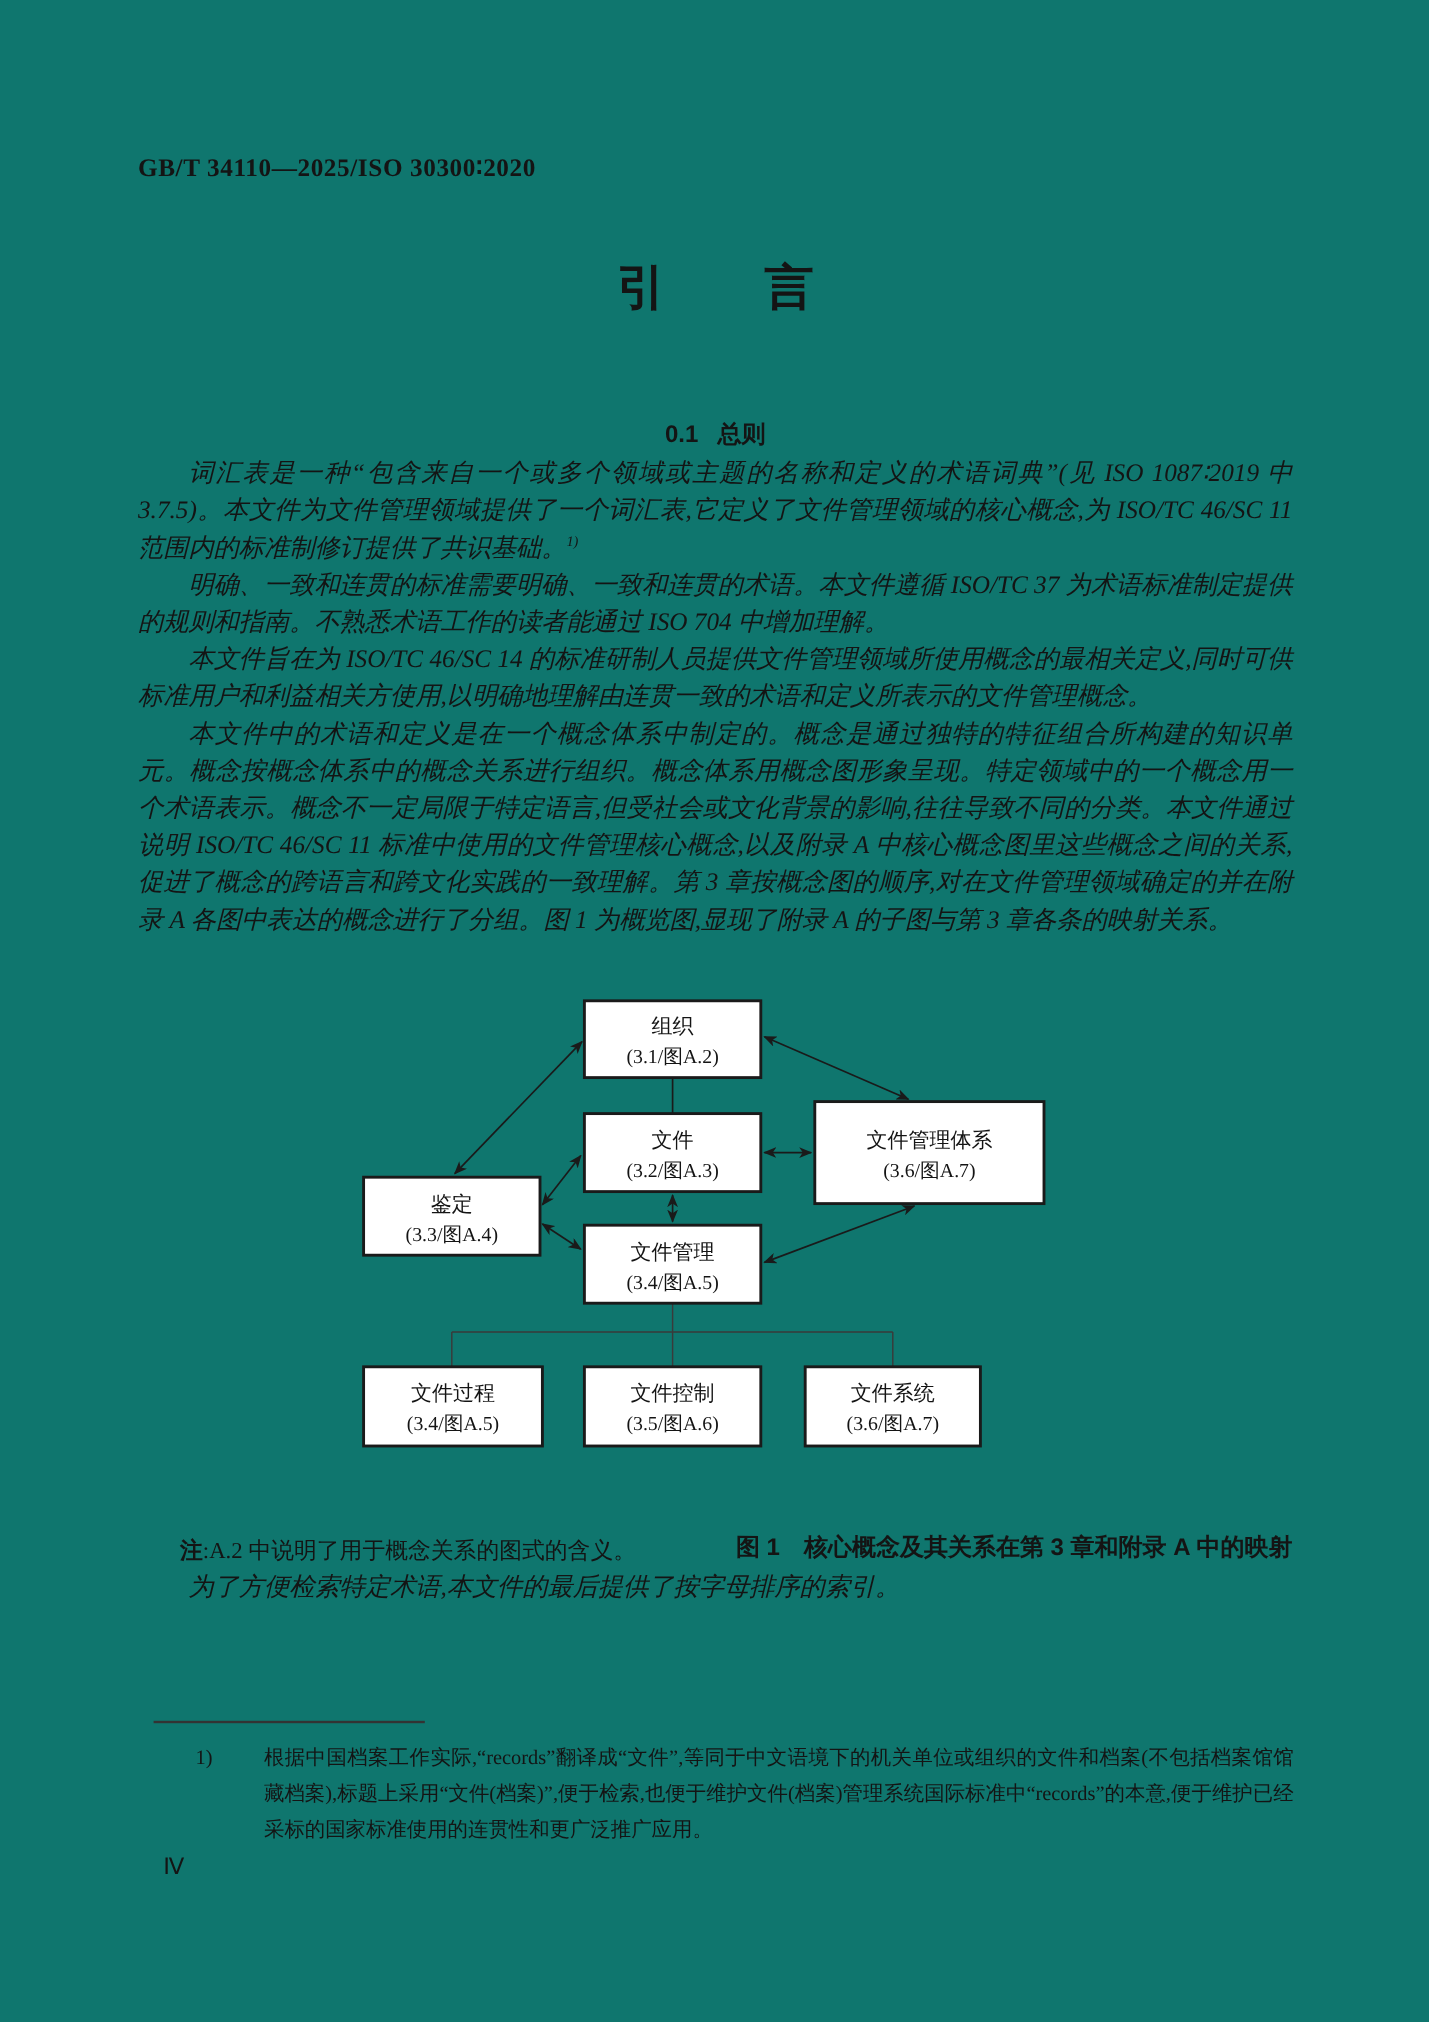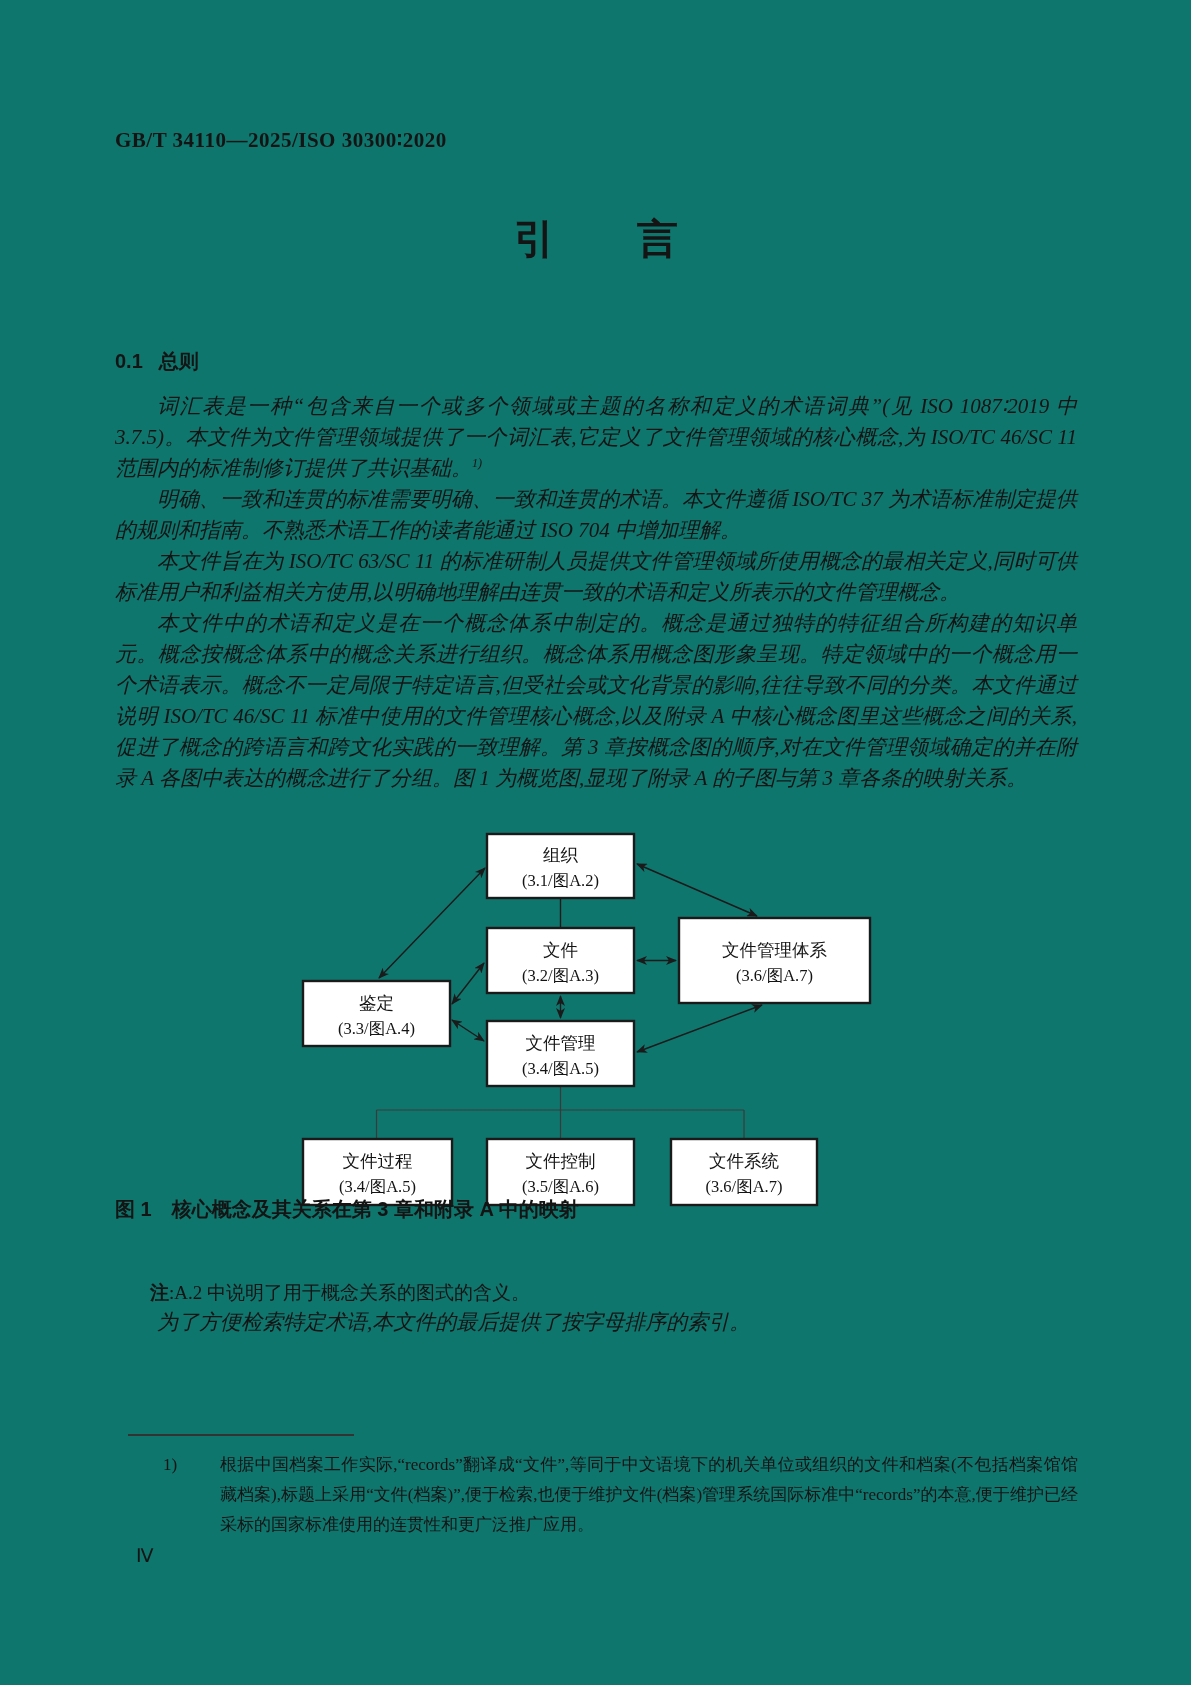--- a/index.html
+++ b/index.html
@@ -36,22 +36,22 @@
   .body-p{
     font-size:21px;line-height:31px;
     text-align:justify;text-indent:2em;
     margin:0 0 0 0;
     font-style:italic;
   }
   .flow-block p + p{margin-top:0px;}
   sup.fnref{font-size:12px;line-height:0;vertical-align:super;}
 
   .fig-caption{
-    top:1196px;
-    text-align:left;
+    top:1276px;
+    text-align:right;
     font-family:"Liberation Sans",sans-serif;
     font-size:20px;font-weight:bold;
   }
   .fig-note{
     top:1281px;left:150px;width:927px;
     font-size:19px;line-height:24px;
   }
   .fig-note .note-label{
     font-family:"Liberation Sans",sans-serif;
     font-weight:bold;
@@ -95,26 +95,26 @@
 </head>
 <body>
 
 <div class="page">
 
   <div class="abs doc-header">GB/T 34110—2025/ISO 30300∶2020</div>
 
   <h1 class="abs doc-title">引　　言</h1>
 
   <div class="abs col flow-block" style="top:348px;">
-    <div class="sec-heading" style="margin-bottom:16px;">
+    <div class="sec-heading" style="margin-bottom:4px;text-align:center;">
       <span class="sec-num">0.1</span><span>总则</span>
     </div>
     <p class="body-p"><span>词汇表是一种“包含来自一个或多个领域或主题的名称和定义的术语词典”(见 ISO 1087∶2019 中3.7.5)。本文件为文件管理领域提供了一个词汇表,它定义了文件管理领域的核心概念,为 ISO/TC 46/SC 11范围内的标准制修订提供了共识基础。</span><sup class="fnref">1)</sup></p>
     <p class="body-p">明确、一致和连贯的标准需要明确、一致和连贯的术语。本文件遵循 ISO/TC 37 为术语标准制定提供的规则和指南。不熟悉术语工作的读者能通过 ISO 704 中增加理解。</p>
-    <p class="body-p">本文件旨在为 ISO/TC 63/SC 11 的标准研制人员提供文件管理领域所使用概念的最相关定义,同时可供标准用户和利益相关方使用,以明确地理解由连贯一致的术语和定义所表示的文件管理概念。</p>
+    <p class="body-p">本文件旨在为 ISO/TC 46/SC 14 的标准研制人员提供文件管理领域所使用概念的最相关定义,同时可供标准用户和利益相关方使用,以明确地理解由连贯一致的术语和定义所表示的文件管理概念。</p>
     <p class="body-p">本文件中的术语和定义是在一个概念体系中制定的。概念是通过独特的特征组合所构建的知识单元。概念按概念体系中的概念关系进行组织。概念体系用概念图形象呈现。特定领域中的一个概念用一个术语表示。概念不一定局限于特定语言,但受社会或文化背景的影响,往往导致不同的分类。本文件通过说明 ISO/TC 46/SC 11 标准中使用的文件管理核心概念,以及附录 A 中核心概念图里这些概念之间的关系,促进了概念的跨语言和跨文化实践的一致理解。第 3 章按概念图的顺序,对在文件管理领域确定的并在附录 A 各图中表达的概念进行了分组。图 1 为概览图,显现了附录 A 的子图与第 3 章各条的映射关系。</p>
   </div>
 
   <svg class="diagram" width="1191" height="1685" viewBox="0 0 1191 1685">
     <defs>
       <marker id="ah" markerWidth="11" markerHeight="9" refX="10" refY="4.5" orient="auto-start-reverse" markerUnits="userSpaceOnUse">
         <path d="M0,0 L11,4.5 L0,9 L3,4.5 Z" fill="#1a1a1a"></path>
       </marker>
     </defs>
 

